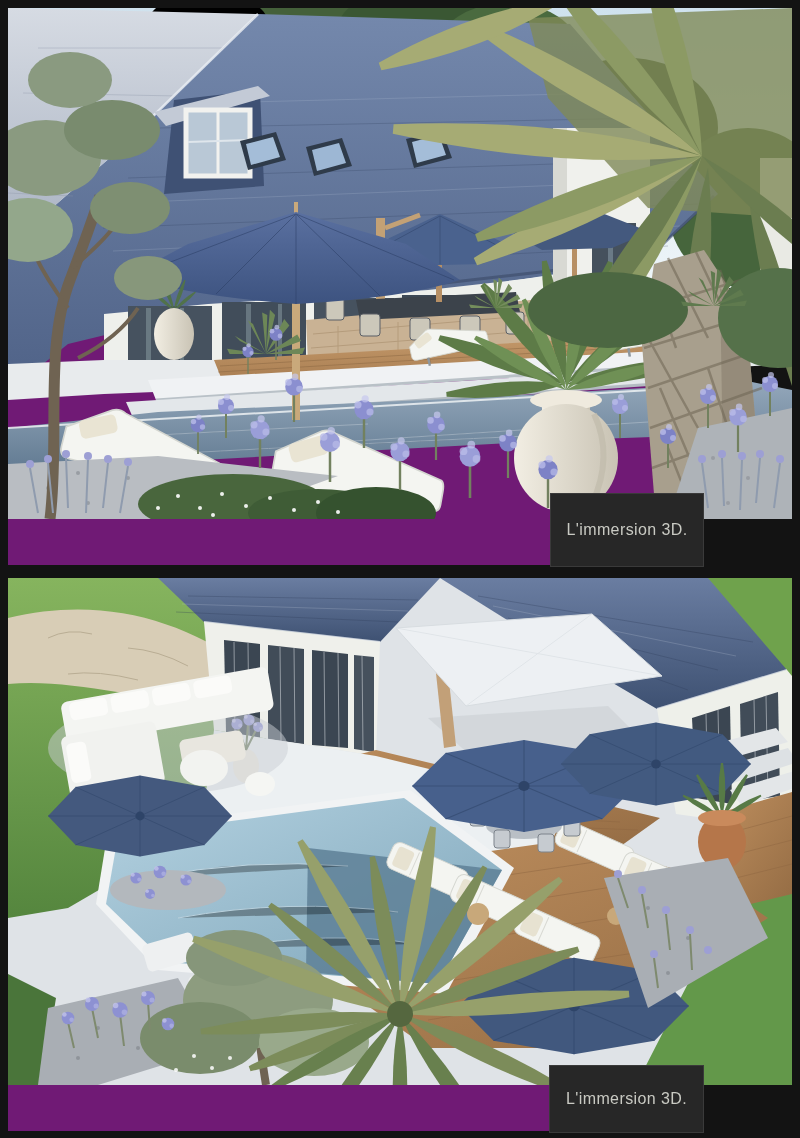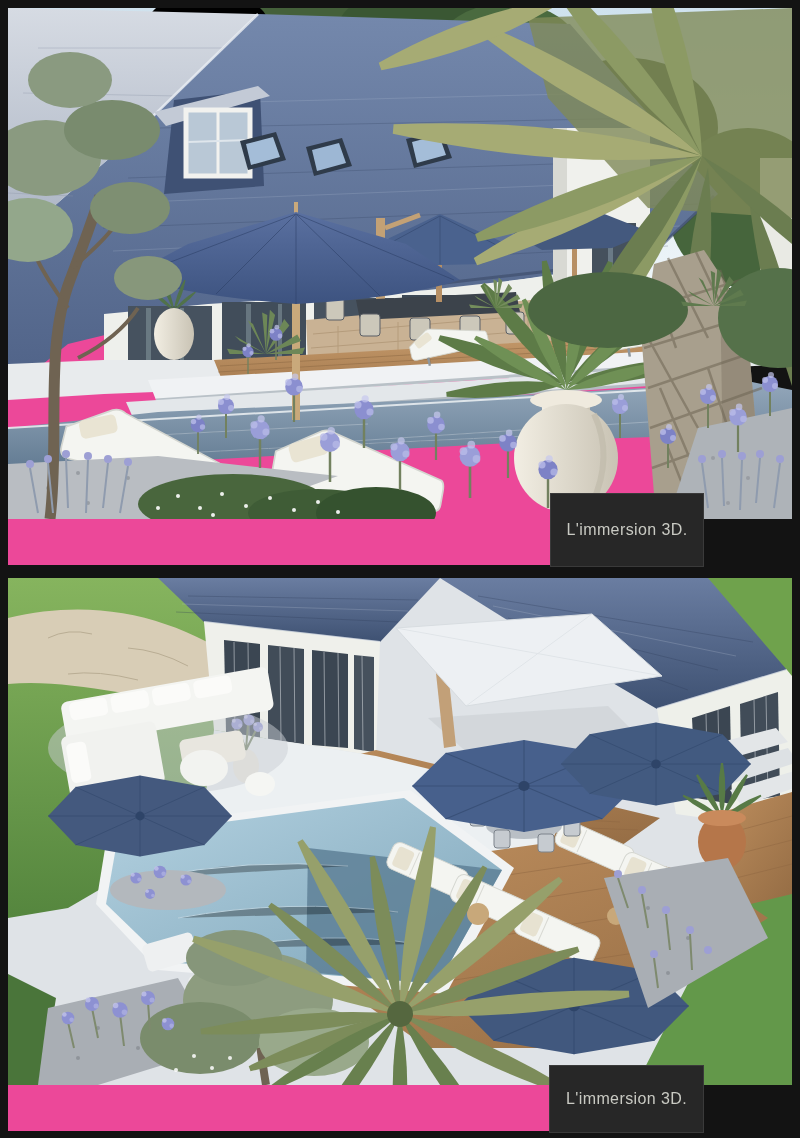--- a/index.html
+++ b/index.html
@@ -1,19 +1,19 @@
 <!DOCTYPE html>
 <html style="--caption-bg: #272727; --caption-border: #3a3a3a; --caption-fg: #c9cac3; --frame-black: #131313; --white-bar: #ffffff; --slate-roof: #556a90; --umbrella-blue: #47608c; --parasol-white: #edf0f3; --pool-water: #7e99b0; --deck-wood: #b08155; --lawn-green: #6fa24c; --flower-purple: #8d91d2;"><head>
 <meta charset="utf-8">
 <style>
   html,body{margin:0;padding:0;}
   body{width:800px;height:1138px;background:#131313;position:relative;overflow:hidden;
        font-family:"Liberation Sans",sans-serif;}
   .page{position:absolute;inset:0;background:#131313;}
-  .figure{position:absolute;left:8px;width:692px;background:#ec4899;}
+  .figure{position:absolute;left:8px;width:692px;background:#701a75;}
   .fig1{top:8px;height:557px;}
   .fig2{top:578px;height:553px;}
   .photo{display:block;width:784px;}
   .fig1 .photo{height:511px;}
   .fig2 .photo{height:507px;}
   .caption{position:absolute;right:-4px;display:flex;align-items:center;justify-content:center;
            background:var(--caption-bg,#272727);border:1px solid var(--caption-border,#3a3a3a);
            color:var(--caption-fg,#c9cac3);font-size:16px;letter-spacing:.4px;}
   .fig1 .caption{top:485px;width:152px;height:72px;}
   .fig2 .caption{top:487px;width:153px;height:66px;}

